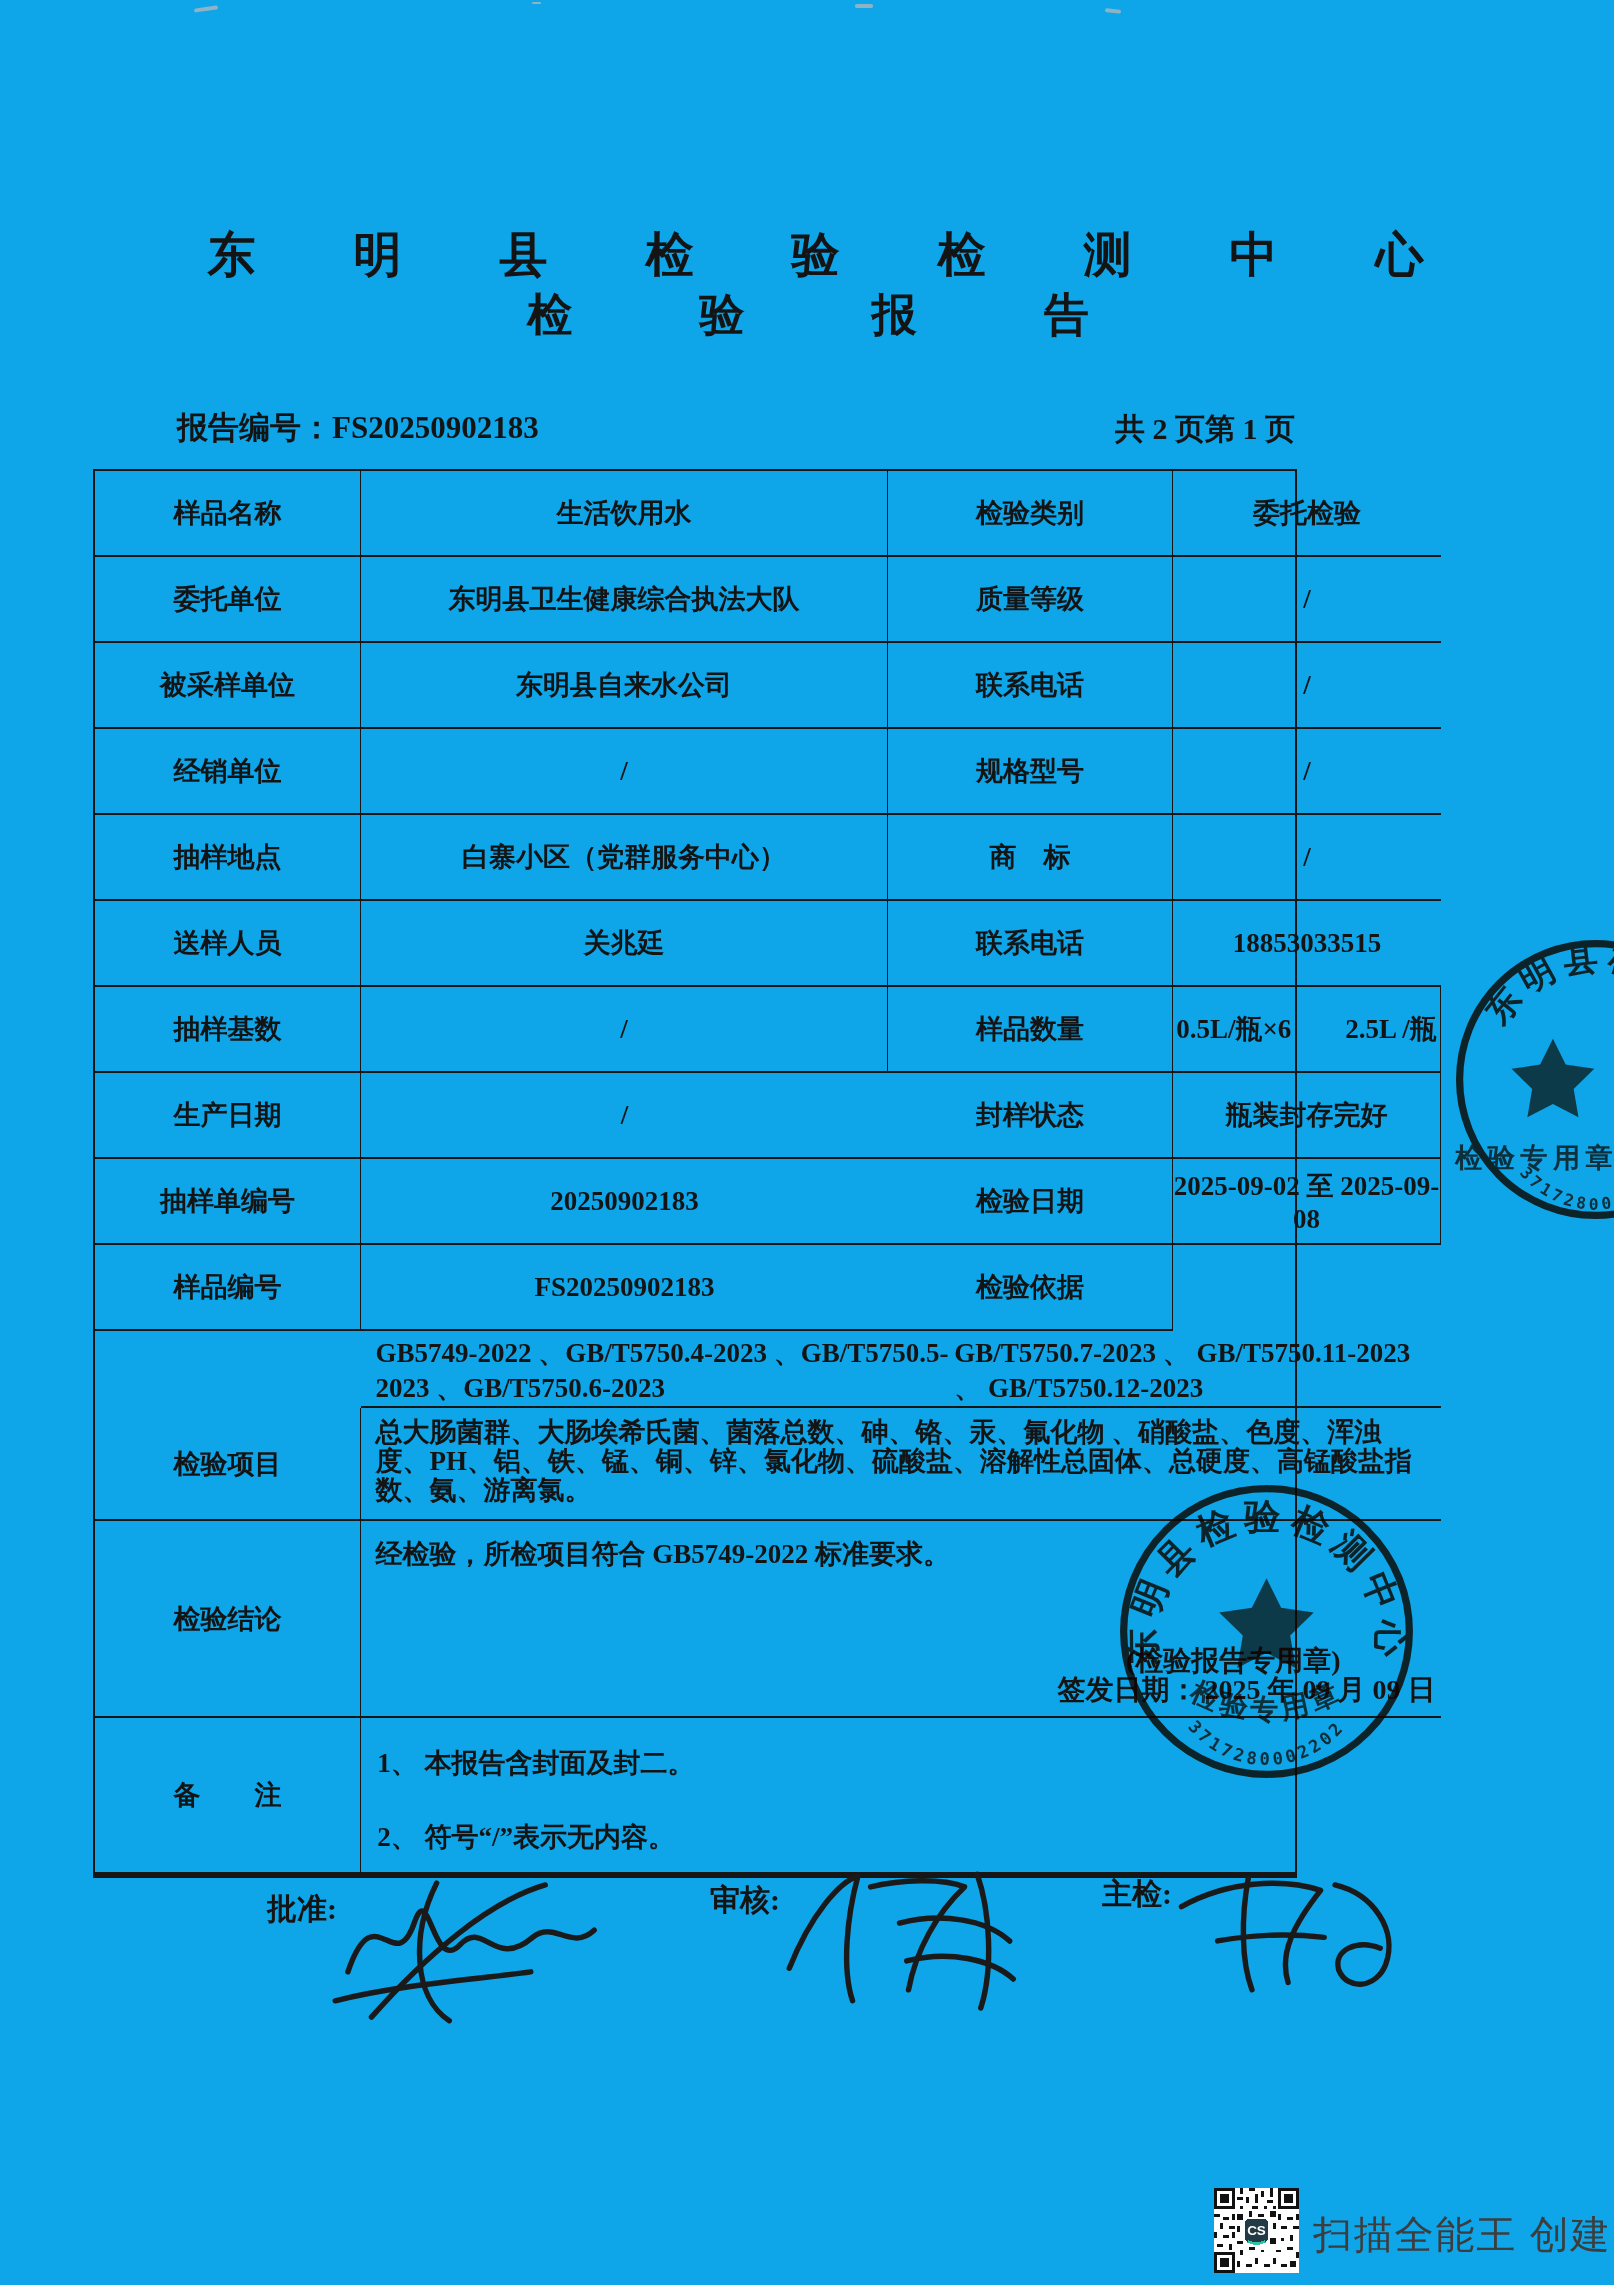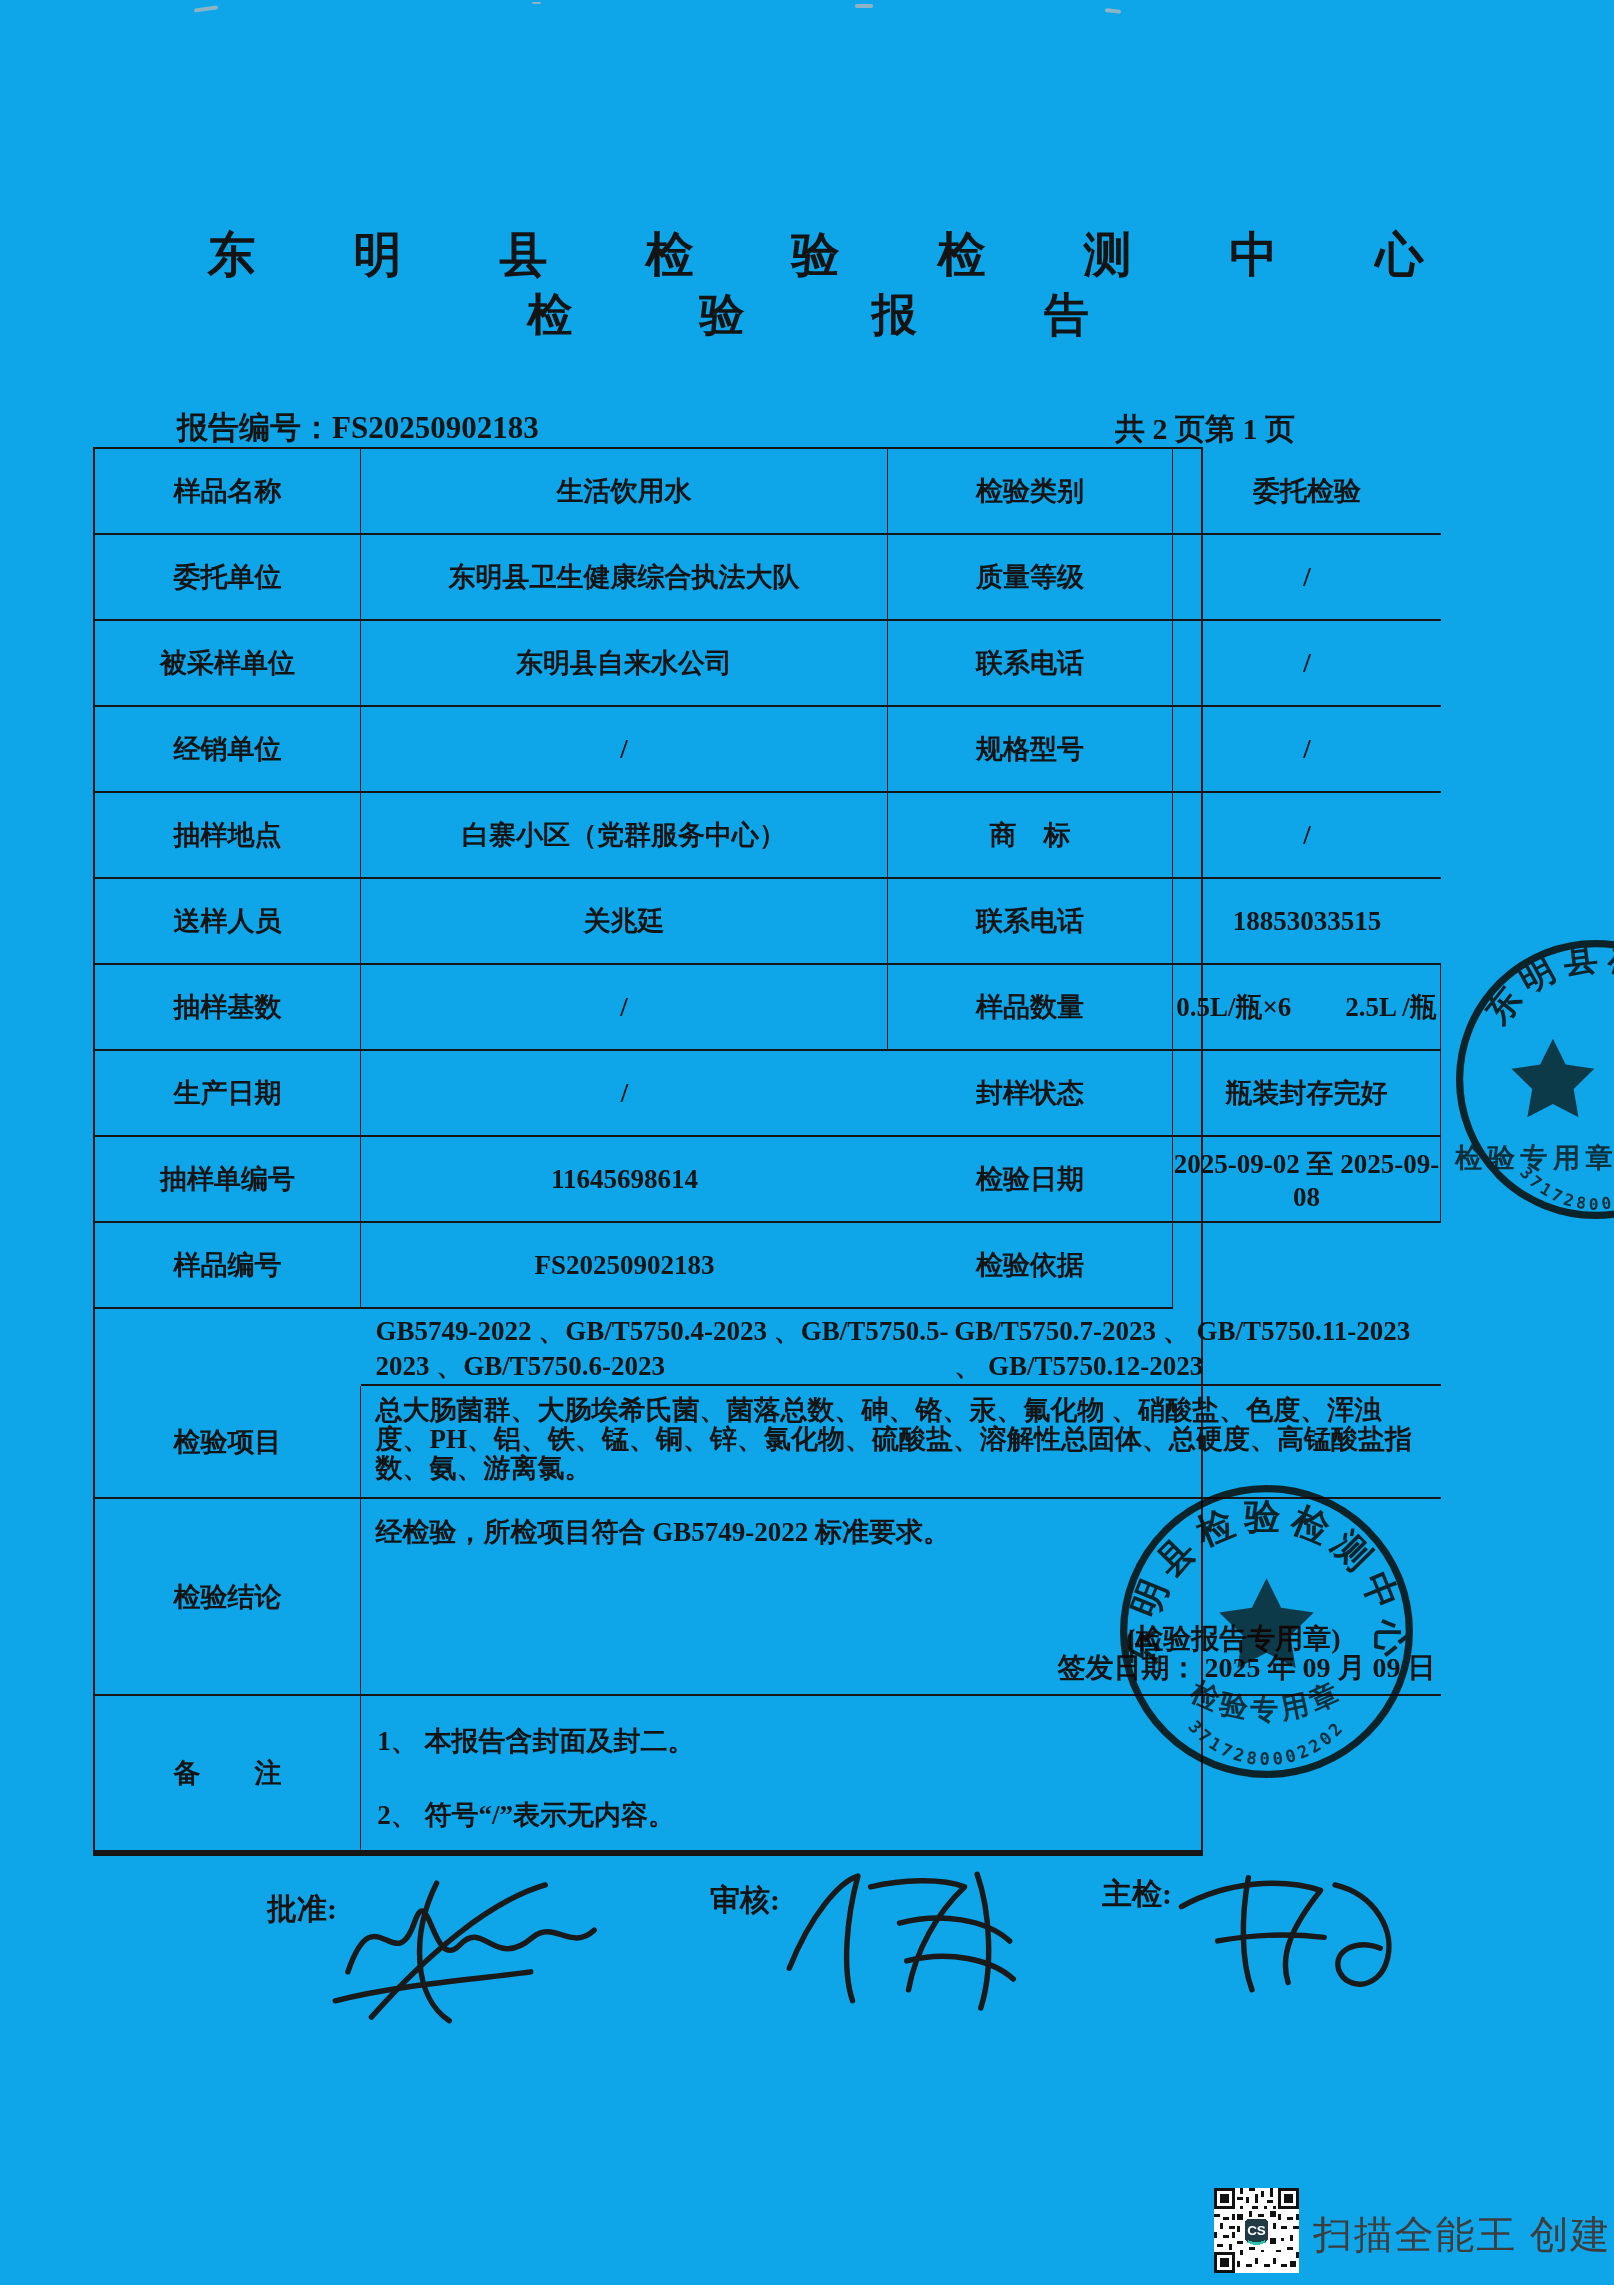--- a/index.html
+++ b/index.html
@@ -10,21 +10,21 @@
   .speck{position:absolute;background:#b8b8b8;border-radius:1.8px;opacity:.75;}
   
   .title1{top:223px;left:837px;transform:translateX(-50%);font-size:48px;font-weight:700;
           letter-spacing:43px;white-space:nowrap;}
   .title2{top:285px;left:837px;transform:translateX(-50%);font-size:45px;font-weight:700;
           letter-spacing:58px;white-space:nowrap;}
   
   .repline{top:407px;left:177px;font-size:31px;font-weight:700;white-space:nowrap;}
   .pageinfo{top:409px;left:1115px;font-size:30px;font-weight:700;white-space:nowrap;}
   
-  .tbl{top:447px;left:93px;width:1110px;height:1409px;border:2.7px solid #161616;border-bottom-width:6.3px;
+  .tbl{top:469px;left:93px;width:1204px;height:1409px;border:2.7px solid #161616;border-bottom-width:6.3px;
        box-sizing:border-box;display:grid;
        grid-template-columns:266px 527px 285px 268px;
        grid-template-rows:repeat(10,86px) 77px 113px 197px 154px;
        font-size:27px;font-weight:700;}
   .cell{border-right:1.8px solid #161616;border-bottom:2.7px solid #161616;display:flex;
         align-items:center;justify-content:center;text-align:center;box-sizing:border-box;overflow:visible;}
   .cell.lastcol{border-right:none;}
   .cell.lastrow{border-bottom:none;}
   .merge{grid-column:2/5;justify-content:flex-start;align-items:flex-start;text-align:left;
          flex-direction:row;position:relative;}
@@ -102,21 +102,21 @@
     <div class="cell val">/</div>
 
     <div class="cell lab">样品数量</div>
     <div class="cell val">0.5L/瓶×6　　2.5L /瓶</div>
     <div class="cell lab">生产日期</div>
     <div class="cell val lastcol">/</div>
 
     <div class="cell lab">封样状态</div>
     <div class="cell val">瓶装封存完好</div>
     <div class="cell lab">抽样单编号</div>
-    <div class="cell val lastcol">11645698614</div>
+    <div class="cell val lastcol">20250902183</div>
 
     <div class="cell lab">检验日期</div>
     <div class="cell val">2025-09-02 至 2025-09-08</div>
     <div class="cell lab">样品编号</div>
     <div class="cell val lastcol">FS20250902183</div>
 
     <div class="cell lab">检验依据</div>
     <div class="cell merge basis lastcol">
       <div>GB5749-2022 、GB/T5750.4-2023 、GB/T5750.5-2023 、GB/T5750.6-2023</div>
       <div>GB/T5750.7-2023 、 GB/T5750.11-2023 、 GB/T5750.12-2023</div>

